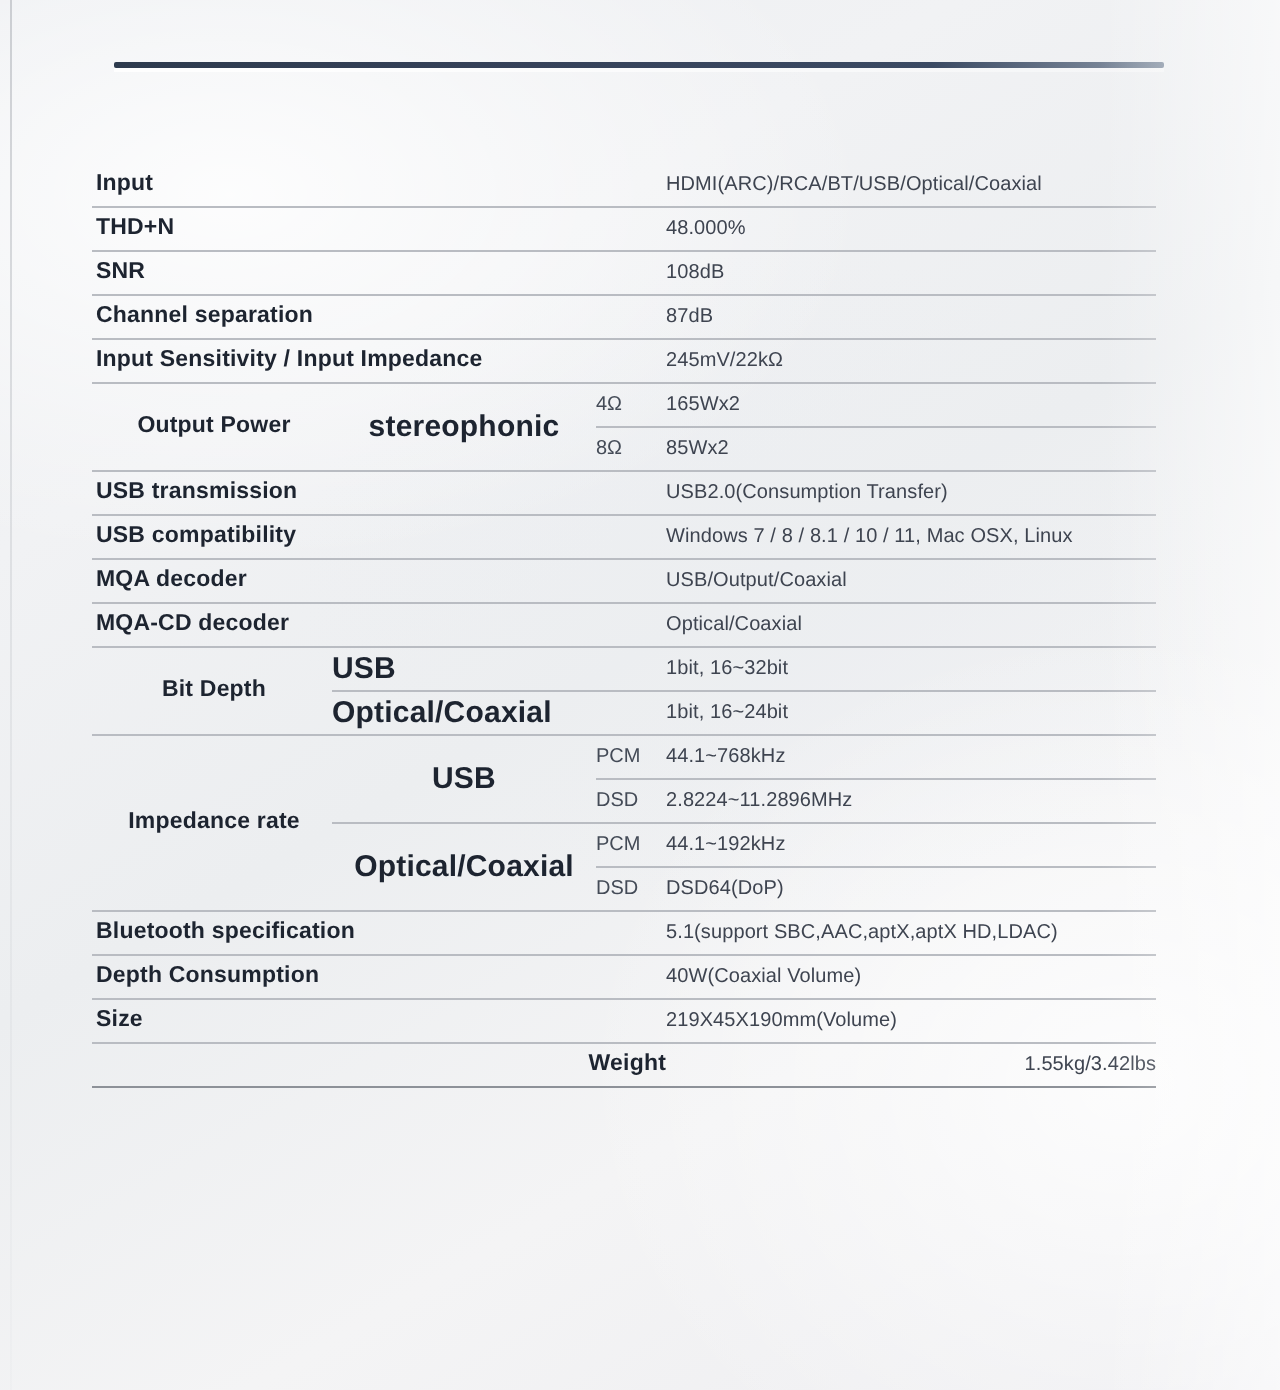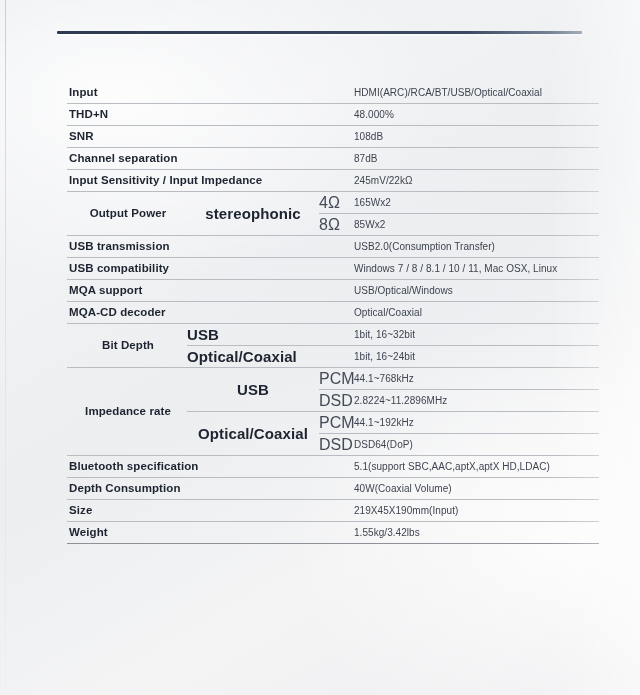--- a/index.html
+++ b/index.html
@@ -60,55 +60,56 @@
     left: 57px;
     top: 34px;
     width: 525px;
     height: 2px;
     background: linear-gradient(to right, rgba(255,255,255,0.9), rgba(255,255,255,0.35));
   }
 
   
   #spec-table {
     position: absolute;
-    left: 67px;
+    left: 46px;
     top: 82px;
     width: 532px;
     border-collapse: collapse;
     table-layout: fixed;
   }
   #spec-table td {
     padding: 0;
     vertical-align: middle;
     height: 21px;
     line-height: 21px;
     border-bottom: 1px solid #b9bcc2;
   }
   
   #spec-table tr.last-row td {
     border-bottom: 1px solid #8d9198;
+    text-align: right;
   }
   
   .lbl {
     font-size: 11.5px;
     font-weight: bold;
     color: #1d2430;
     letter-spacing: 0.1px;
     padding-left: 2px !important;
   }
   
   .sub {
     font-size: 15px;
     font-weight: bold;
     color: #1d2430;
     letter-spacing: 0.1px;
   }
   
   .sub2 {
-    font-size: 16px;
+    font-size: 10px;
     font-weight: normal;
     color: #444b57;
     margin-left: 44px;
   }
   
   .val {
     font-size: 10px;
     font-weight: normal;
     color: #3e4450;
     letter-spacing: 0.05px;
@@ -182,22 +183,22 @@
         <td class="lbl" colspan="3">USB transmission</td>
         <td class="val">USB2.0(Consumption Transfer)</td>
       </tr>
 
       <tr>
         <td class="lbl" colspan="3">USB compatibility</td>
         <td class="val">Windows 7 / 8 / 8.1 / 10 / 11, Mac OSX, Linux</td>
       </tr>
 
       <tr>
-        <td class="lbl" colspan="3">MQA support</td>
-        <td class="val">USB/Optical/Windows</td>
+        <td class="lbl" colspan="3">MQA decoder</td>
+        <td class="val">USB/Output/Coaxial</td>
       </tr>
 
       <tr>
         <td class="lbl" colspan="3">MQA-CD decoder</td>
         <td class="val">Optical/Coaxial</td>
       </tr>
 
       <tr>
         <td class="lbl rowspan-cell" rowspan="2">Bit Depth</td>
         <td class="sub" colspan="2">USB</td>
@@ -233,21 +234,21 @@
         <td class="val">5.1(support SBC,AAC,aptX,aptX HD,LDAC)</td>
       </tr>
 
       <tr>
         <td class="lbl" colspan="3">Depth Consumption</td>
         <td class="val">40W(Coaxial Volume)</td>
       </tr>
 
       <tr>
         <td class="lbl" colspan="3">Size</td>
-        <td class="val">219X45X190mm(Input)</td>
+        <td class="val">219X45X190mm(Volume)</td>
       </tr>
 
       <tr class="last-row">
         <td class="lbl" colspan="3">Weight</td>
         <td class="val">1.55kg/3.42lbs</td>
       </tr>
 
     </tbody>
   </table>
 

